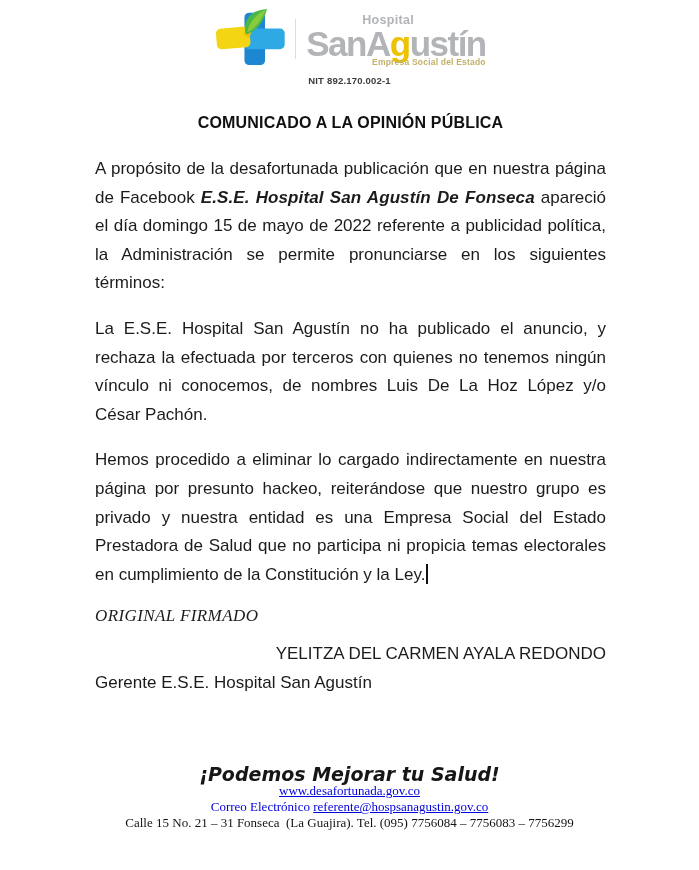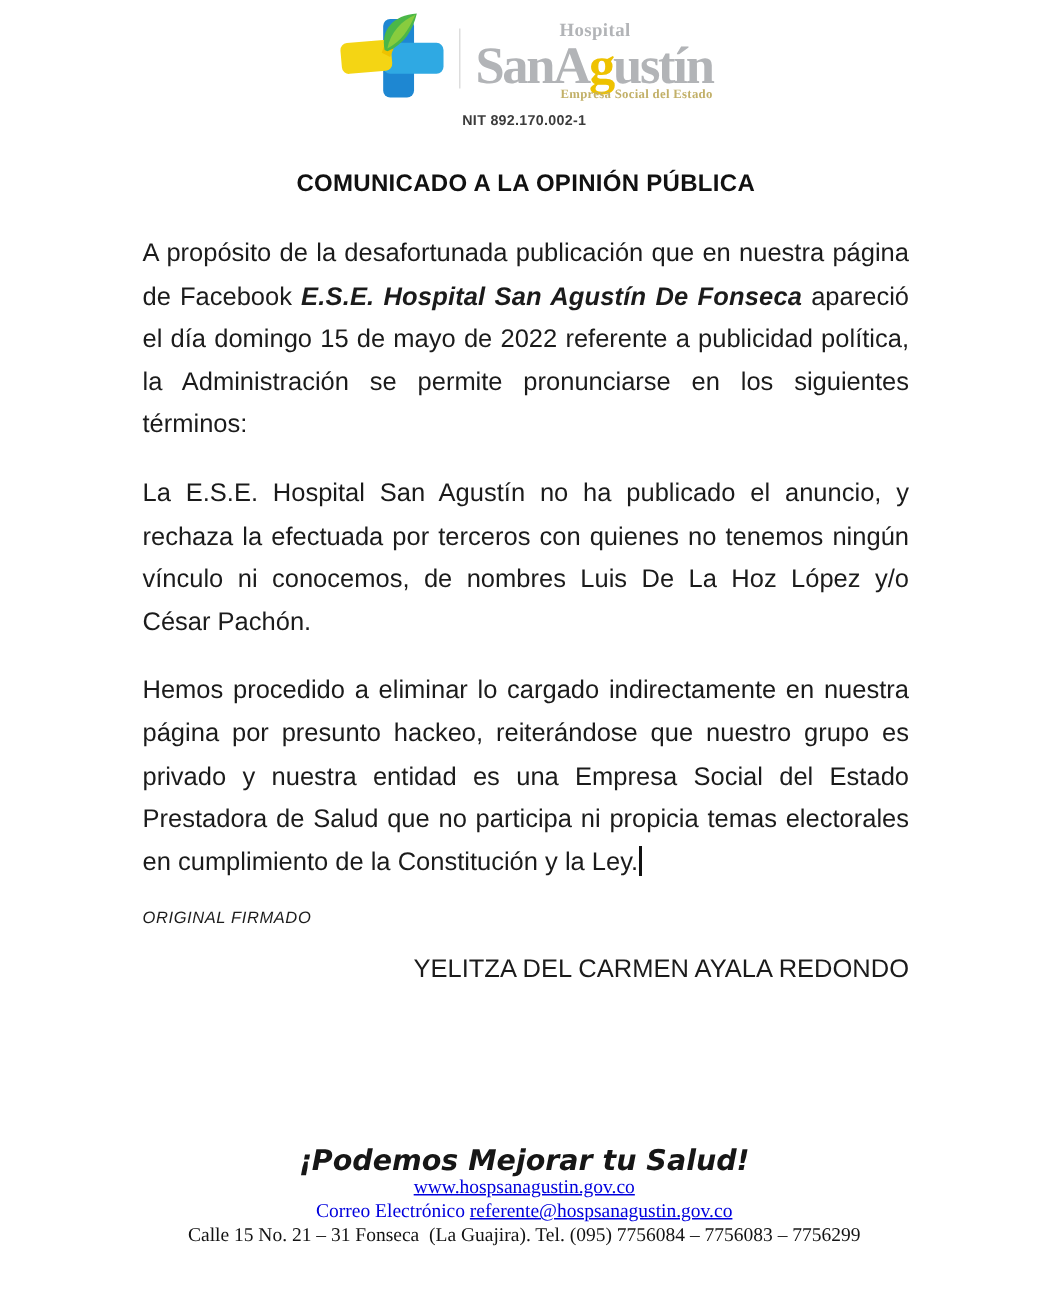--- a/index.html
+++ b/index.html
@@ -9,21 +9,21 @@
     font-family:"Liberation Sans", sans-serif;
     color:var(--ink);
   }
   .page { width:699px; height:870px; position:relative; background:#fff; }
 
   
   .logo-block { padding-top:8px; }
   .logo-row { display:flex; justify-content:center; align-items:center; }
   .cross-svg { width:76px; height:58px; display:block; }
   .logo-divider { width:1px; height:40px; background:#dddddd; margin:4px 10px 0 6px; }
-  .logo-text { position:relative; padding-top:13px; font-family:Liberation Serif, serif; }
+  .logo-text { position:relative; padding-top:13px; font-family:Liberation Sans, sans-serif; }
   .logo-hospital {
     position:absolute; top:0; left:56px;
     font-size:12.5px; font-weight:700; color:var(--logo-gray); letter-spacing:.3px;
   }
   .logo-name {
     font-size:35px; font-weight:700; color:var(--logo-gray);
     letter-spacing:-1.5px; line-height:1;
   }
   .logo-name .logo-g { color:var(--logo-yellow-deep); }
   .logo-tagline {
@@ -40,22 +40,22 @@
     letter-spacing:.2px;
   }
   .body-par {
     font-size:17px; line-height:28.6px; color:var(--ink);
     text-align:justify; margin-bottom:17px;
   }
   .body-par b i { letter-spacing:.1px; }
   .caret { display:inline-block; width:1.4px; height:20px; background:#111; margin-left:1px; vertical-align:-4px; }
 
   .sig-note {
-    margin-top:11px; font-family:Liberation Sans, sans-serif; font-style:italic;
-    font-size:11px; color:#1c1c1c; letter-spacing:.4px;
+    margin-top:11px; font-family:Liberation Serif, serif; font-style:italic;
+    font-size:17px; color:#1c1c1c; letter-spacing:.4px;
   }
   .sig-name { margin-top:13px; font-size:17px; line-height:29px; color:var(--ink);text-align:right; }
   .sig-role { font-size:17px; line-height:29px; color:var(--ink); }
 
   
   .page-footer { position:absolute; left:0; right:0; top:766px; text-align:center; }
   .slogan {
     font-family:"DejaVu Sans", sans-serif; font-style:italic; font-weight:700;
     font-size:19px; line-height:17px; color:#161616;
   }
@@ -98,22 +98,23 @@
     <h1 class="doc-title">COMUNICADO A LA OPINIÓN PÚBLICA</h1>
 
     <p class="body-par"><span>A propósito de la desafortunada publicación que en nuestra página de Facebook </span><b><i>E.S.E. Hospital San Agustín De Fonseca</i></b><span> apareció el día domingo 15 de mayo de 2022 referente a publicidad política, la Administración se permite pronunciarse en los siguientes términos:</span></p>
 
     <p class="body-par">La E.S.E. Hospital San Agustín no ha publicado el anuncio, y rechaza la efectuada por terceros con quienes no tenemos ningún vínculo ni conocemos, de nombres Luis De La Hoz López y/o César Pachón.</p>
 
     <p class="body-par"><span>Hemos procedido a eliminar lo cargado indirectamente en nuestra página por presunto hackeo, reiterándose que nuestro grupo es privado y nuestra entidad es una Empresa Social del Estado Prestadora de Salud que no participa ni propicia temas electorales en cumplimiento de la Constitución y la Ley.</span><span class="caret"></span></p>
 
     <div class="sig-note">ORIGINAL FIRMADO</div>
     <div class="sig-name">YELITZA DEL CARMEN AYALA REDONDO</div>
+    <div class="sig-role">Gerente E.S.E. Hospital San Agustín</div>
   </main>
 
   <footer class="page-footer">
     <div class="slogan">¡Podemos Mejorar tu Salud!</div>
-    <div class="footer-line"><a class="footer-link">www.hospsanagustin.gov.co</a></div>
+    <div class="footer-line"><a class="footer-link">www.desafortunada.gov.co</a></div>
     <div class="footer-line"><span class="email-label">Correo Electrónico </span><a class="footer-link">referente@hospsanagustin.gov.co</a></div>
     <div class="footer-line address">Calle 15 No. 21 – 31 Fonseca  (La Guajira). Tel. (095) 7756084 – 7756083 – 7756299</div>
   </footer>
 
 </div>
 
 </body></html>

